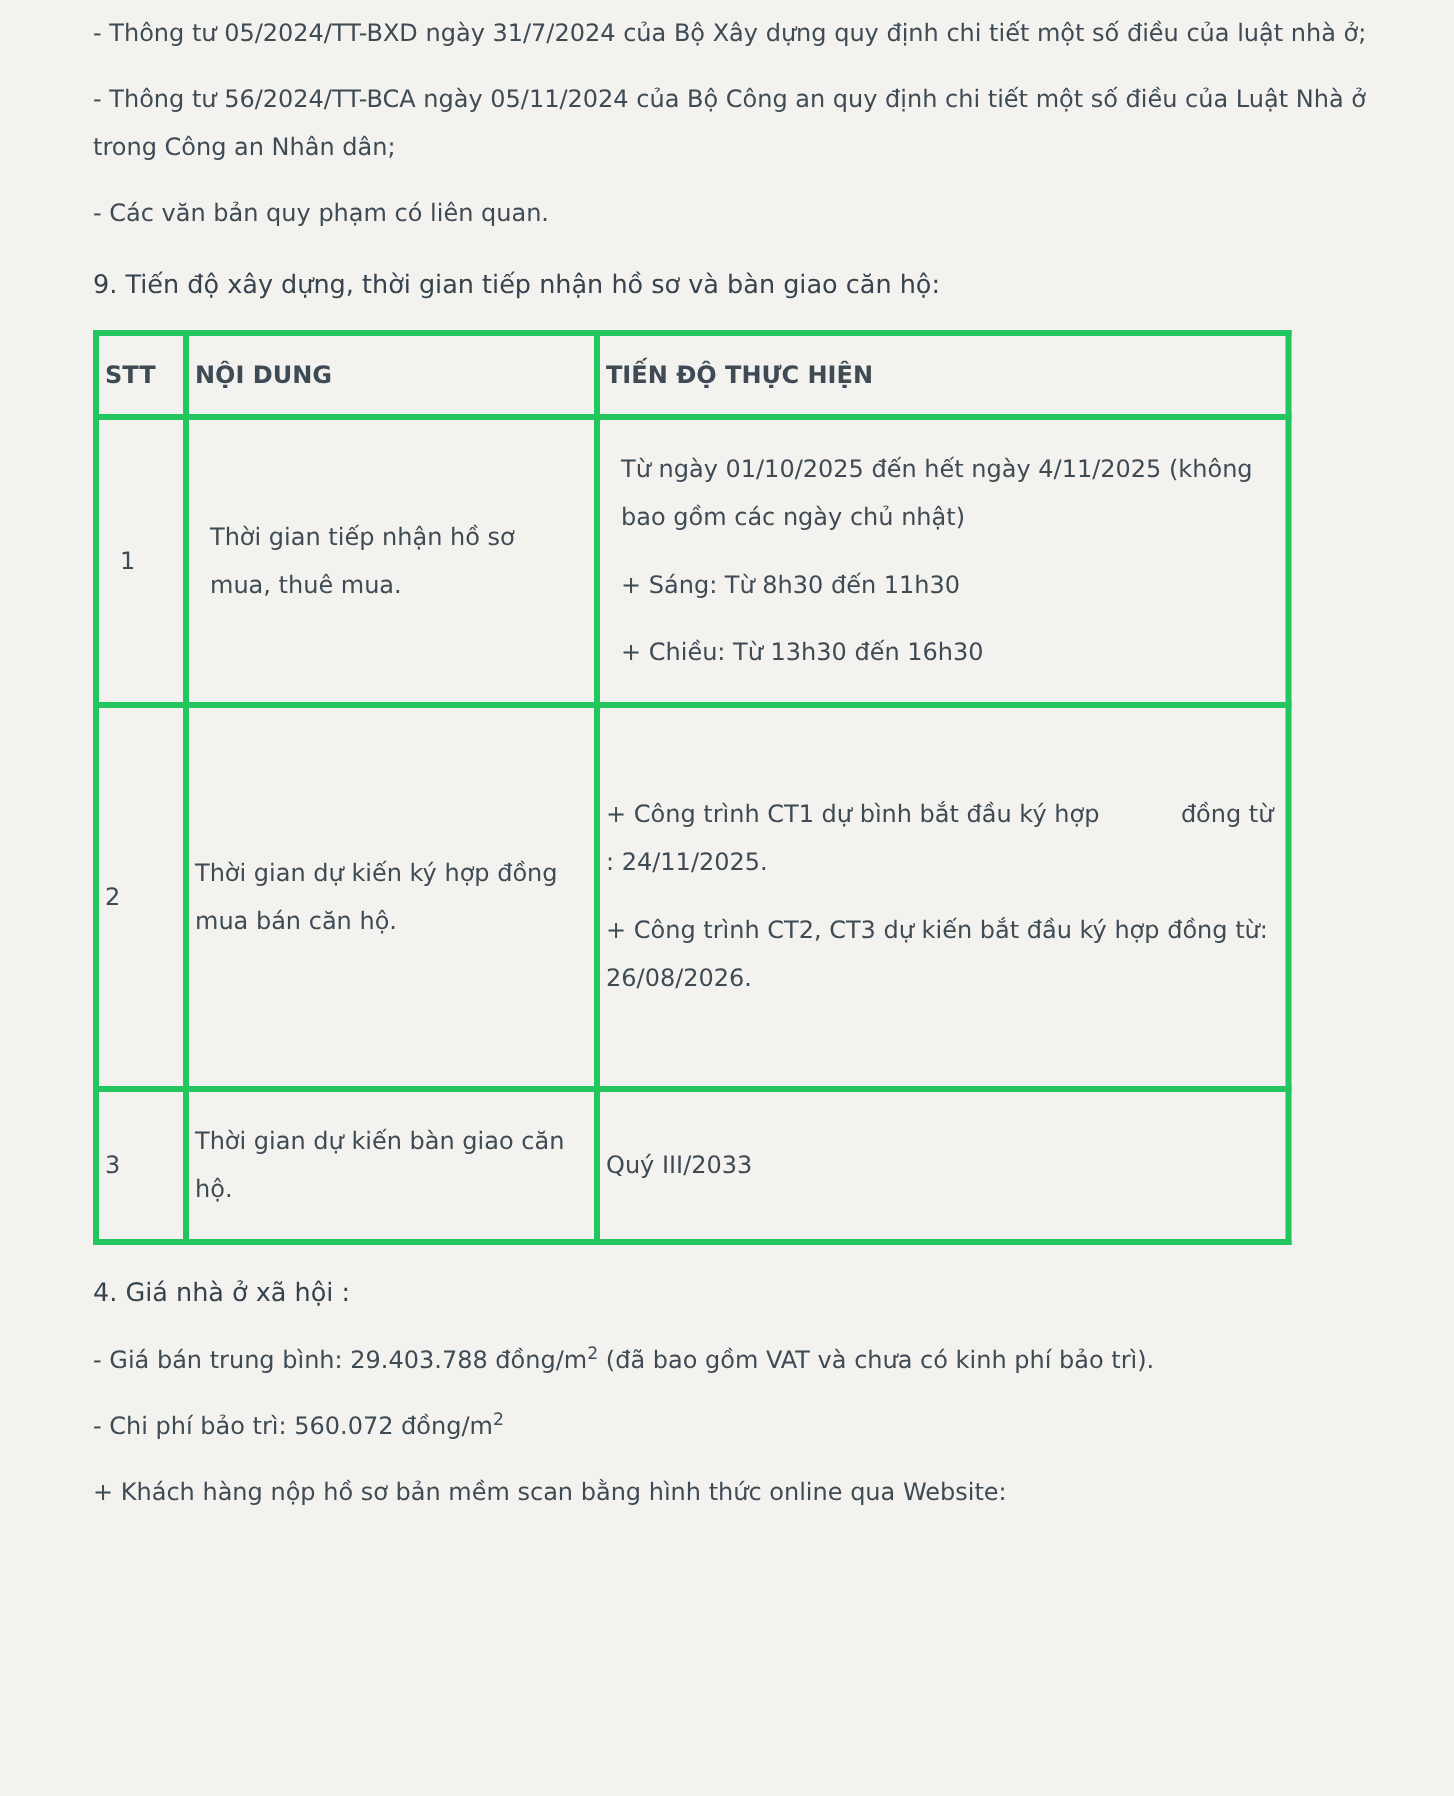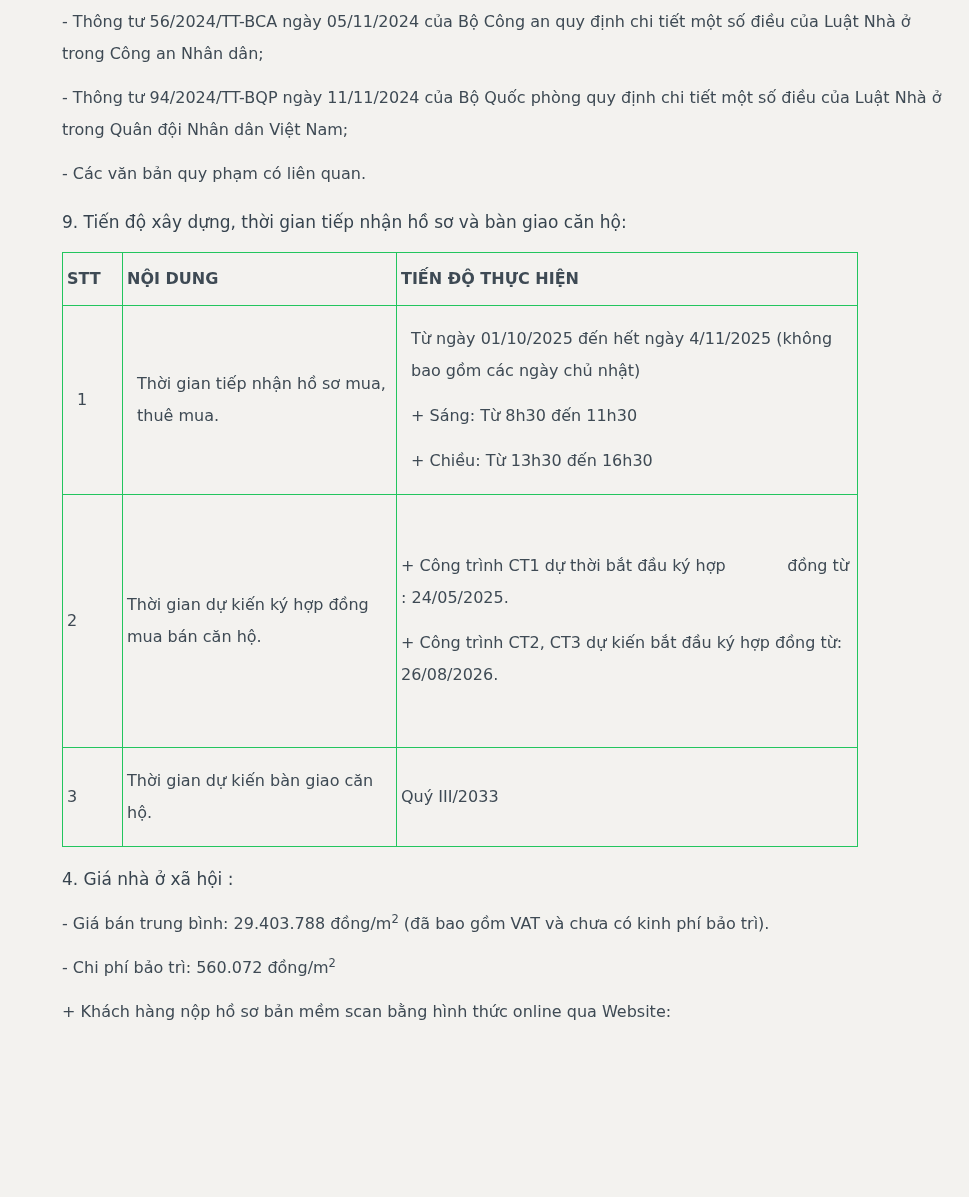--- a/index.html
+++ b/index.html
@@ -25,21 +25,21 @@
     margin: 20px 0 16px 0;
     line-height: 1.5;
   }
   table.schedule {
     border-collapse: collapse;
     width: 795px;
     table-layout: fixed;
     margin: 2px 0 10px 0;
   }
   table.schedule td, table.schedule th {
-    border: 1px solid #22c55e;
+    border: 4px solid #22c55e;
     vertical-align: middle;
     text-align: left;
     padding: 4px 8px 4px 4px;
     font-size: 16px;
     font-weight: 400;
     color: #3e4a54;
   }
   table.schedule th {
     font-weight: 700;
     height: 44px;
@@ -70,22 +70,22 @@
     font-style: italic;
     margin: 18px 0 14px 0;
     line-height: 2.0;
   }
 </style>
 </head>
 <body>
 
 <div class="page">
 
+  <p class="body-para">- Thông tư 05/2024/TT-BXD ngày 31/7/2024 của Bộ Xây dựng quy định chi tiết một số điều của luật nhà ở;</p>
   <p class="body-para">- Thông tư 56/2024/TT-BCA ngày 05/11/2024 của Bộ Công an quy định chi tiết một số điều của Luật Nhà ở trong Công an Nhân dân;</p>
-  <p class="body-para">- Thông tư 94/2024/TT-BQP ngày 11/11/2024 của Bộ Quốc phòng quy định chi tiết một số điều của Luật Nhà ở trong Quân đội Nhân dân Việt Nam;</p>
   <p class="body-para">- Các văn bản quy phạm có liên quan.</p>
 
   <h3 class="sec-heading">9. Tiến độ xây dựng, thời gian tiếp nhận hồ sơ và bàn giao căn hộ:</h3>
 
   <table class="schedule">
     <colgroup>
       <col class="c-stt">
         <col class="c-noi">
         <col class="c-tien">
     </colgroup>
@@ -107,24 +107,24 @@
       </td>
     </tr>
     <tr class="r2">
       <td>2</td>
       <td>
         <div class="cell-para">Thời gian dự kiến ký hợp đồng mua bán căn hộ.</div>
       </td>
       <td>
         <div class="cell-para">
           <span class="split-line">
-            <span>+ Công trình CT1 dự thời bắt đầu ký hợp</span>
+            <span>+ Công trình CT1 dự bình bắt đầu ký hợp</span>
             <span>đồng từ</span>
           </span>
-          <span>: 24/05/2025.</span>
+          <span>: 24/11/2025.</span>
         </div>
         <div class="cell-para">+ Công trình CT2, CT3 dự kiến bắt đầu ký hợp đồng từ: 26/08/2026.</div>
       </td>
     </tr>
     <tr class="r3">
       <td>3</td>
       <td>
         <div class="cell-para">Thời gian dự kiến bàn giao căn hộ.</div>
       </td>
       <td>

